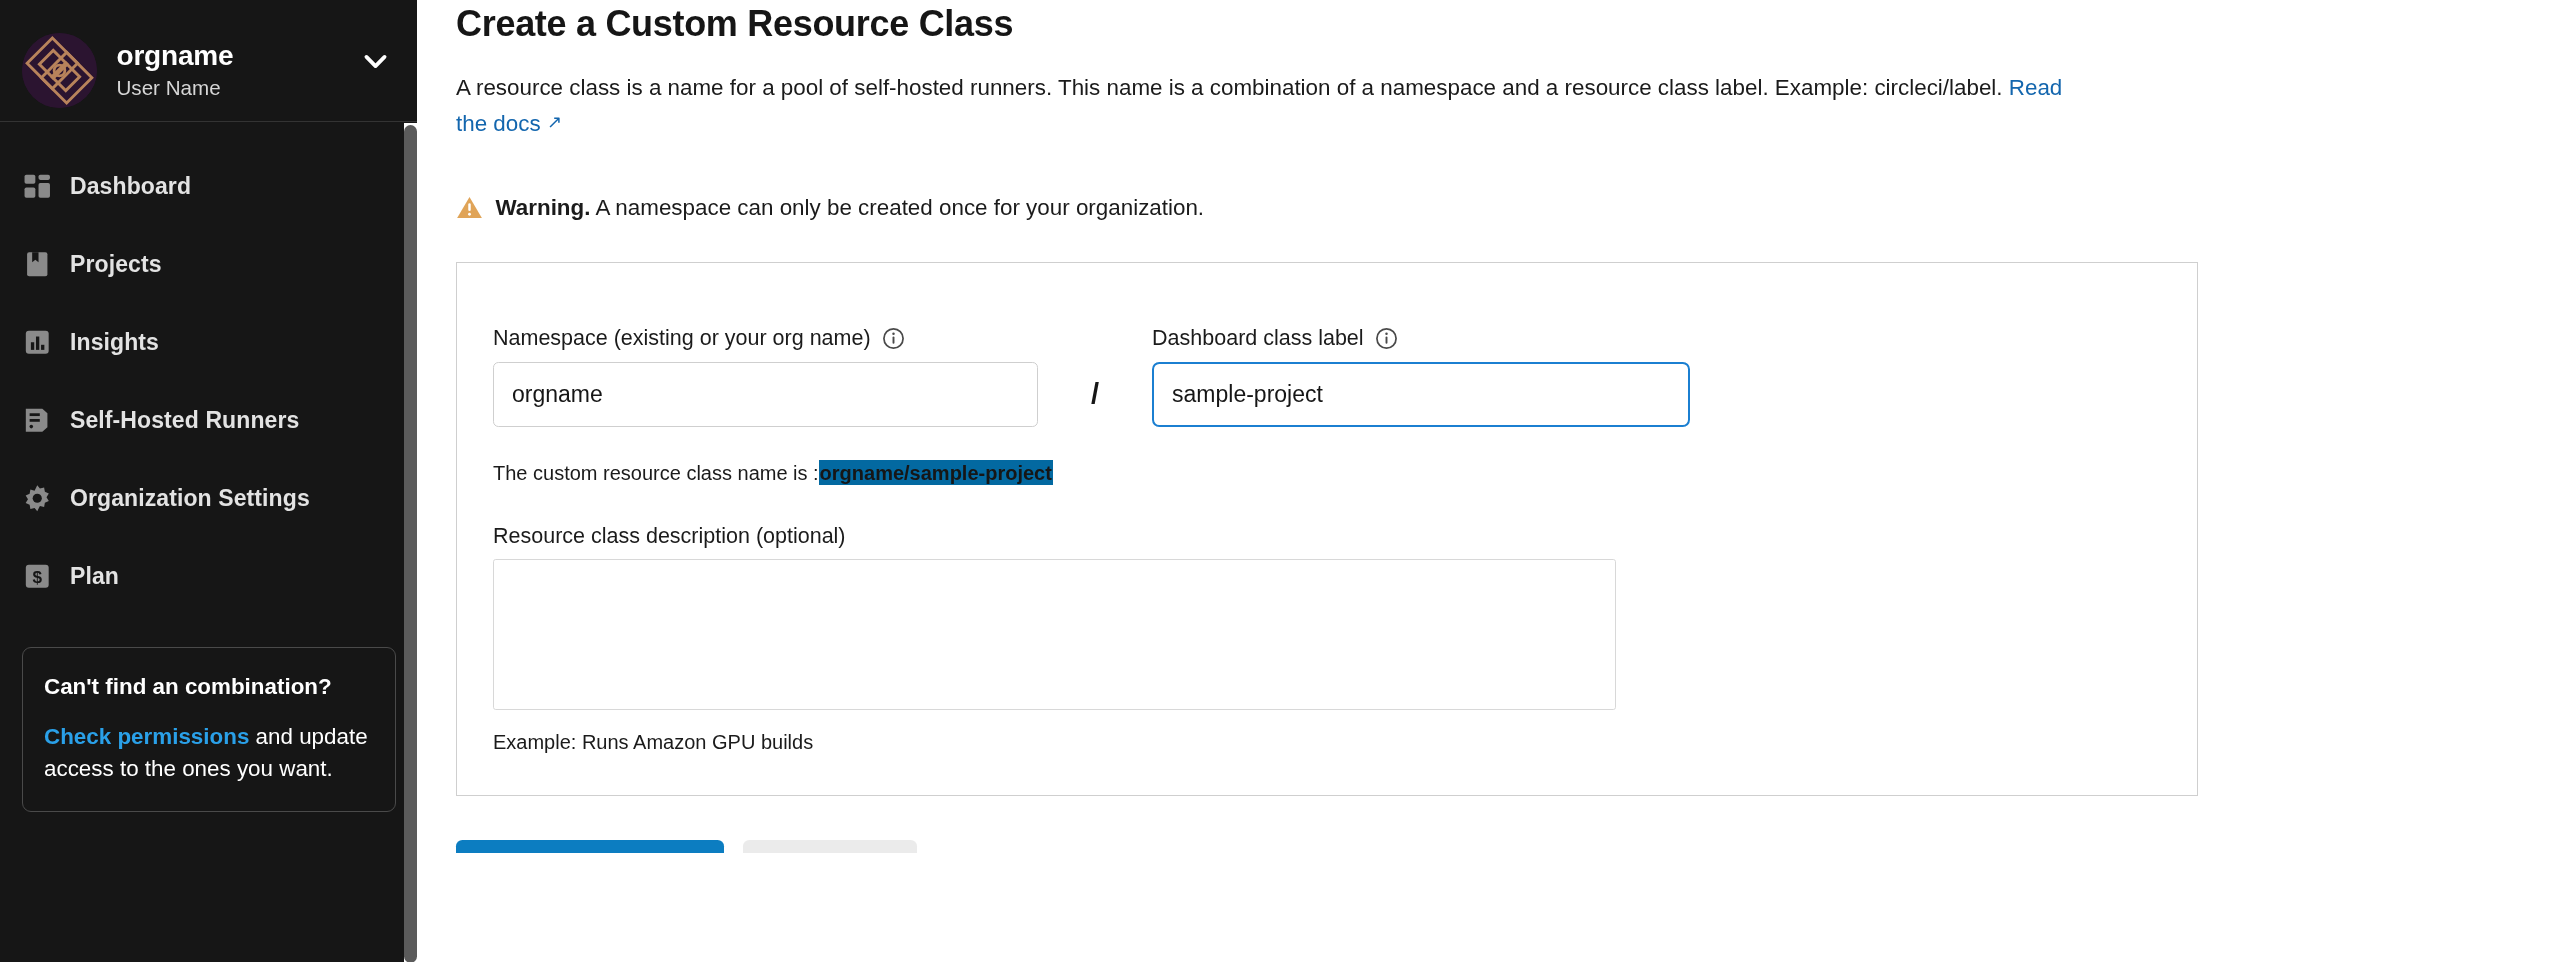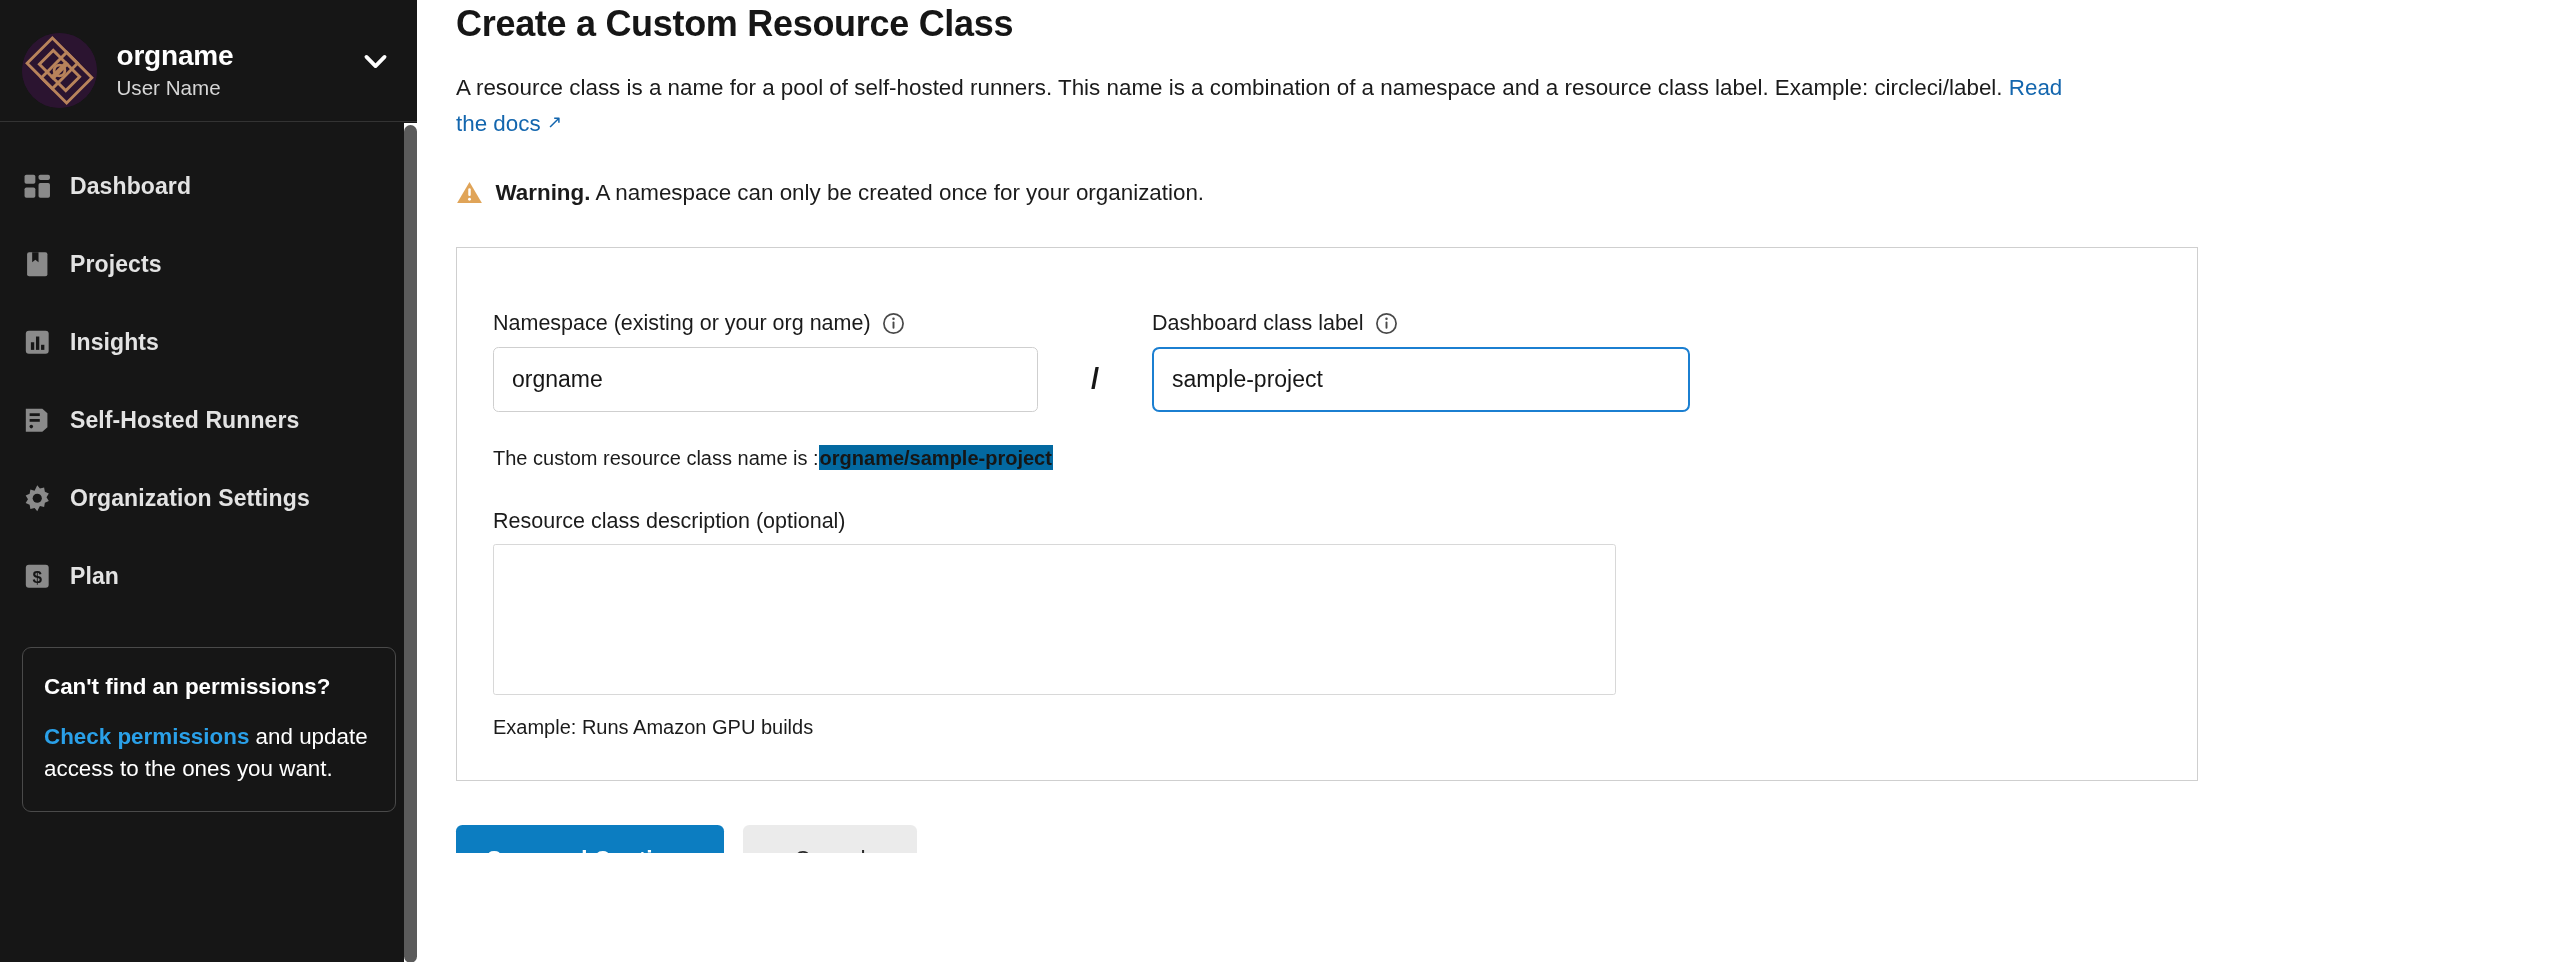--- a/index.html
+++ b/index.html
@@ -103,21 +103,21 @@
   }
   .page-desc {
     font-size: 22.4px; color: #1b1b1b;
     line-height: 1.62; margin-top: 25px;
     max-width: 1640px;
   }
   .doc-link { color: #1366ae; text-decoration: none; cursor: pointer; }
   .ext-arrow { font-size: 18px; color: #1366ae; display: inline-block; vertical-align: 3.6px; }
 
   .warning-row {
-    display: flex; align-items: center; margin-top: 35px;
+    display: flex; align-items: center; margin-top: 50px;
   }
   .warn-icon { width: 27px; height: 25px; margin-right: 12.5px; flex: 0 0 27px; }
   .warn-text { font-size: 22.4px; color: #1b1b1b; line-height: 1.3; }
   .warn-strong { font-weight: bold; }
 
   .form-card {
     margin-top: 40px;
     width: 1742px; height: 534px;
     border: 0.9px solid #cfcfcf;
     background: #ffffff;
@@ -281,21 +281,21 @@
             <rect x="3" y="3" width="18" height="18" rx="2.4" fill="#8a8a8a"></rect>
             <text x="12" y="17.4" font-size="13.5" font-weight="bold" fill="#161616" text-anchor="middle" font-family="Liberation Sans, sans-serif">$</text>
           </svg>
         </span>
         <span class="nav-label">Plan</span>
       </div>
 
     </nav>
 
     <div class="help-card">
-      <div class="help-title">Can't find an permissions?</div>
+      <div class="help-title">Can't find an combination?</div>
       <div class="help-body"><span class="help-link">Check permissions</span><span> and update access to the ones you want.</span></div>
     </div>
 
     <div class="sb-track"></div>
     <div class="sb-thumb"></div>
   </aside>
 
   <main class="main">
 
     <h1 class="page-title">Create a Custom Resource Class</h1>

